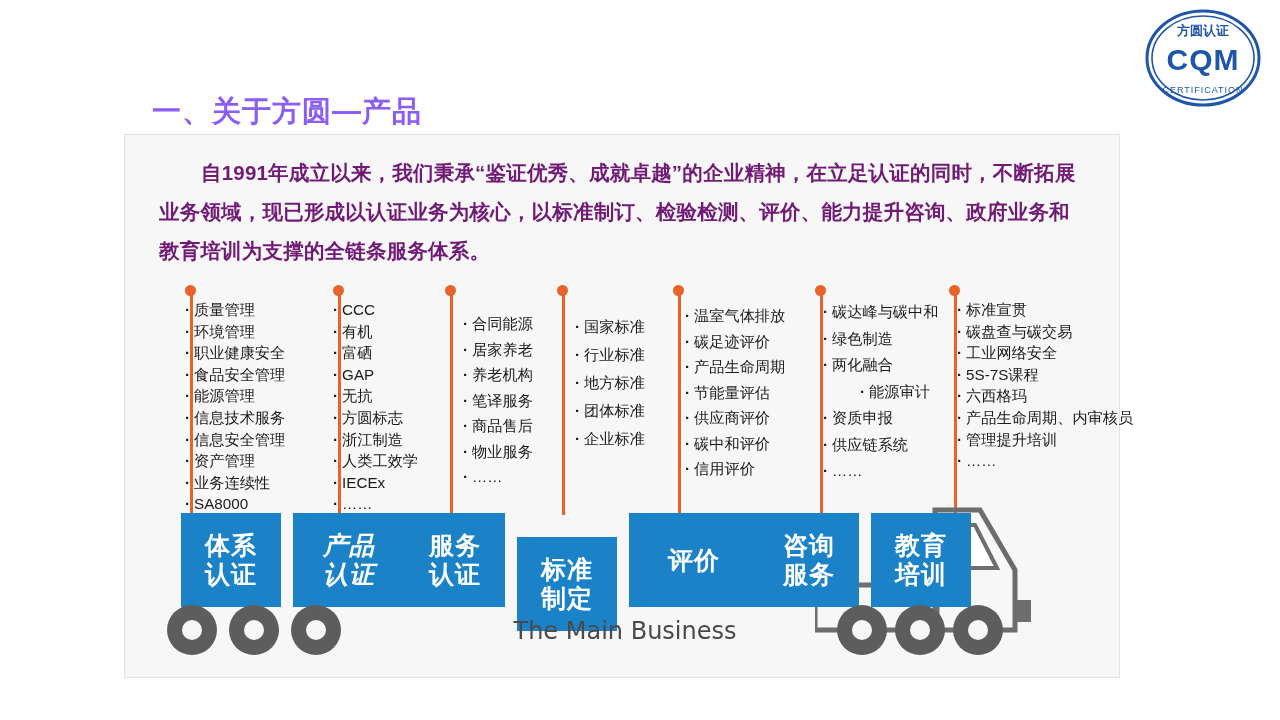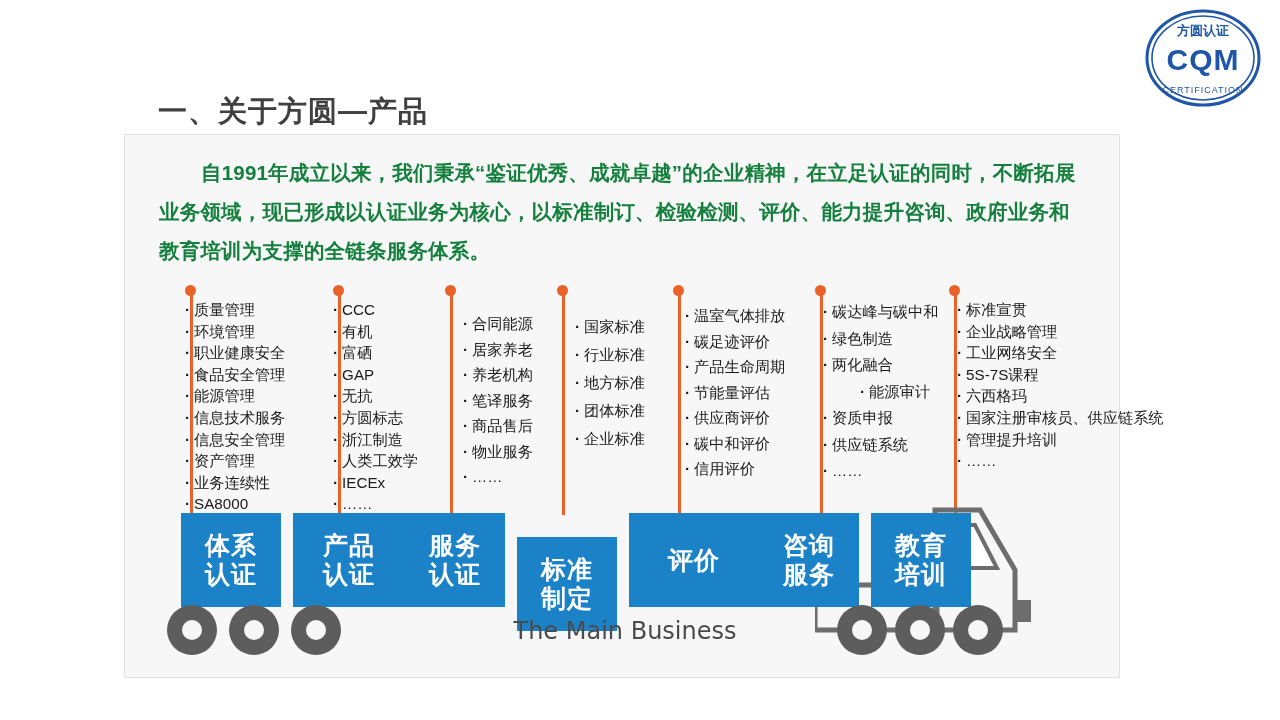--- a/index.html
+++ b/index.html
@@ -24,25 +24,25 @@
     top: 8px;
     right: 18px;
     width: 118px;
     height: 100px;
   }
   .logo svg { display: block; }
 
   
   .heading {
     position: absolute;
-    left: 158px;
+    left: 152px;
     top: 92px;
     font-size: 29px;
     font-weight: bold;
-    color: #404040;
+    color: #8b5cf6;
     letter-spacing: 1px;
     white-space: nowrap;
   }
 
   
   .panel {
     position: absolute;
     left: 124px;
     top: 134px;
     width: 994px;
@@ -52,21 +52,21 @@
   }
 
   
   .para {
     position: absolute;
     left: 34px;
     top: 18px;
     width: 930px;
     font-size: 20.5px;
     font-weight: bold;
-    color: #15803d;
+    color: #701a75;
     line-height: 39px;
     text-indent: 42px;
     letter-spacing: 0.2px;
   }
 
   
   .cols {
     position: absolute;
     left: 28px;
     top: 150px;
@@ -291,25 +291,25 @@
           <li style="line-height:26.5px;">供应链系统</li>
           <li style="line-height:26.5px;">……</li>
         </ul>
       </div>
       <div class="connector" style="left:667px; top:6px; width:3px; height:224px;"></div>
 
       <div class="col" style="left:796px;">
         <span class="dot"></span>
         <ul style="top:14px; left:8px;">
           <li>标准宣贯</li>
-          <li>企业战略管理</li>
+          <li>碳盘查与碳交易</li>
           <li>工业网络安全</li>
           <li>5S-7S课程</li>
           <li>六西格玛</li>
-          <li>国家注册审核员、供应链系统</li>
+          <li>产品生命周期、内审核员</li>
           <li>管理提升培训</li>
           <li>……</li>
         </ul>
       </div>
       <div class="connector" style="left:801px; top:6px; width:3px; height:224px;"></div>
 
     </div>
 
     <div class="truck">
       <svg viewBox="0 0 300 190" width="300" height="190" aria-hidden="true">
@@ -318,21 +318,21 @@
         <rect x="0" y="105" width="122" height="45" fill="none" stroke="#6d6d6d" stroke-width="5"></rect>
         <rect x="198" y="120" width="18" height="22" fill="#6d6d6d"></rect>
       </svg>
     </div>
 
     <div class="boxes">
       <div class="box" style="left:0px;   width:100px;">
           <span style="white-space:pre-line">体系
 认证</span>
         </div>
-      <div class="box" style="left:112px; width:112px;">
+      <div class="box" style="left:112px; width:112px;font-style:italic;">
           <span style="white-space:pre-line">产品
 认证</span>
         </div>
       <div class="box" style="left:224px; width:100px;">
           <span style="white-space:pre-line">服务
 认证</span>
         </div>
       <div class="box" style="left:336px; width:100px;margin-top:24px;">
           <span style="white-space:pre-line">标准
 制定</span>

